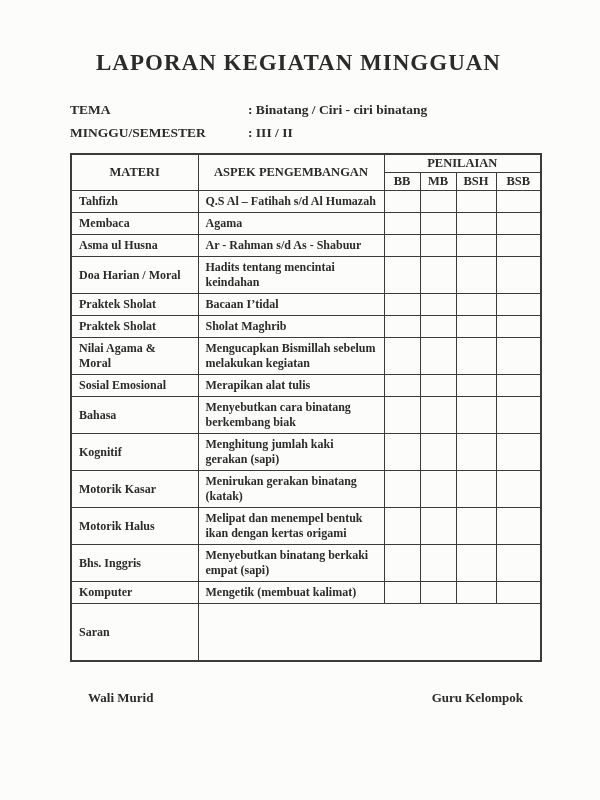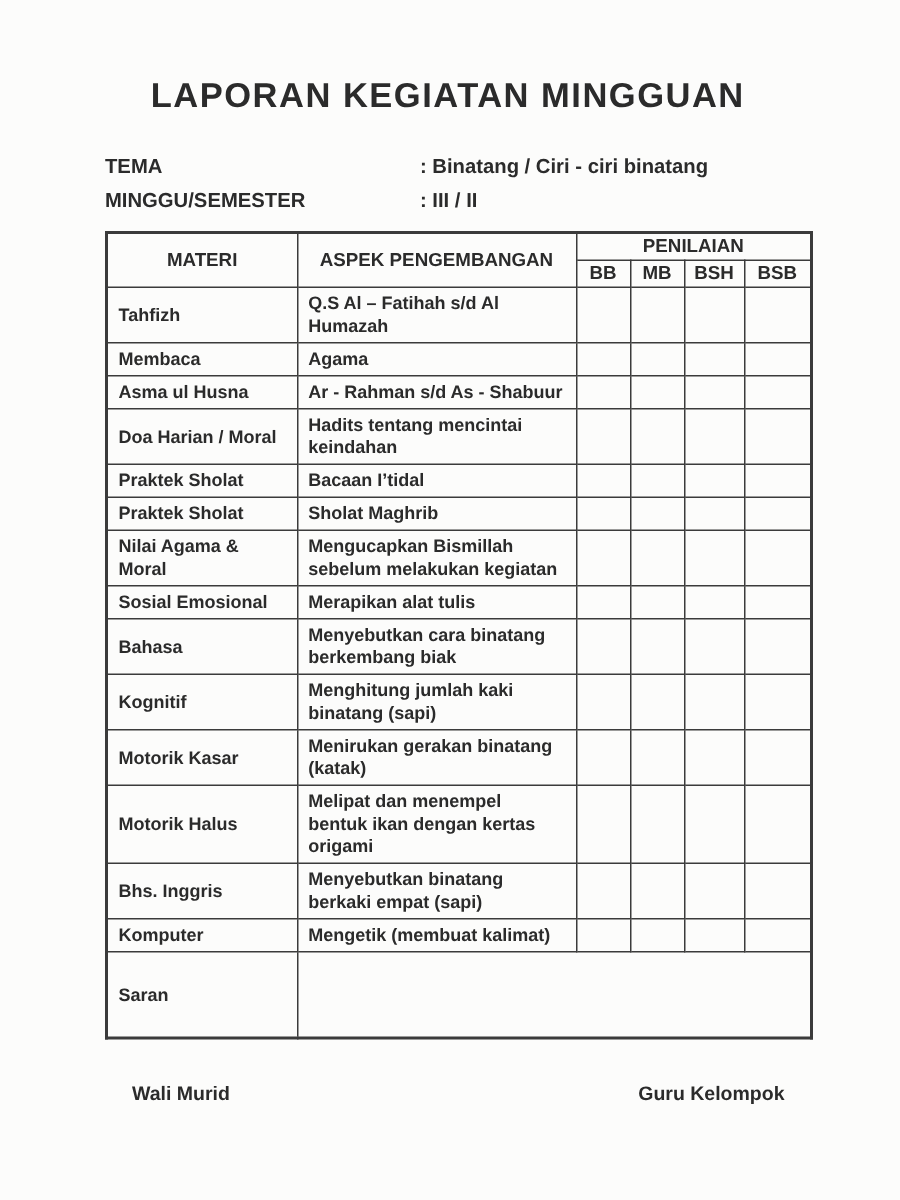--- a/index.html
+++ b/index.html
@@ -5,39 +5,39 @@
   :root{
     --paper:#fcfcfb;
     --ink:#2b2b2b;
     --border:#3b3b3b;
   }
   html,body{margin:0;padding:0;background:var(--paper);}
   .page{
     width:597px;height:800px;
     background:var(--paper);
     color:var(--ink);
-    font-family:Liberation Sans, sans-serif;
+    font-family:Liberation Serif, serif;
     box-sizing:border-box;
     position:relative;
     overflow:hidden;
   }
   .doc-title{
     text-align:center;
     padding-top:50px;
     font-size:23px;
     font-weight:800;
     letter-spacing:1px;
     white-space:nowrap;
   }
   .meta{
     margin:22px 0 0 70px;
     font-size:13.5px;
     font-weight:700;
   }
-  .meta-row{display:flex;line-height:23px;gap:32px;}
+  .meta-row{display:flex;line-height:23px;}
   .meta-label{width:178px;flex:0 0 178px;}
   .meta-value{white-space:nowrap;}
   table.report{
     border-collapse:collapse;
     margin:9px 0 0 70px;
     width:470px;
     table-layout:fixed;
     border:2px solid var(--border);
   }
   table.report th, table.report td{
@@ -176,21 +176,21 @@
         <tr>
           <td>Bahasa</td>
           <td>Menyebutkan cara binatang berkembang biak</td>
           <td></td>
           <td></td>
           <td></td>
           <td></td>
         </tr>
         <tr>
           <td>Kognitif</td>
-          <td>Menghitung jumlah kaki binatang (sapi)</td>
+          <td>Menghitung jumlah kaki gerakan (sapi)</td>
           <td></td>
           <td></td>
           <td></td>
           <td></td>
         </tr>
         <tr>
           <td>Motorik Kasar</td>
           <td>Menirukan gerakan binatang (katak)</td>
           <td></td>
           <td></td>

